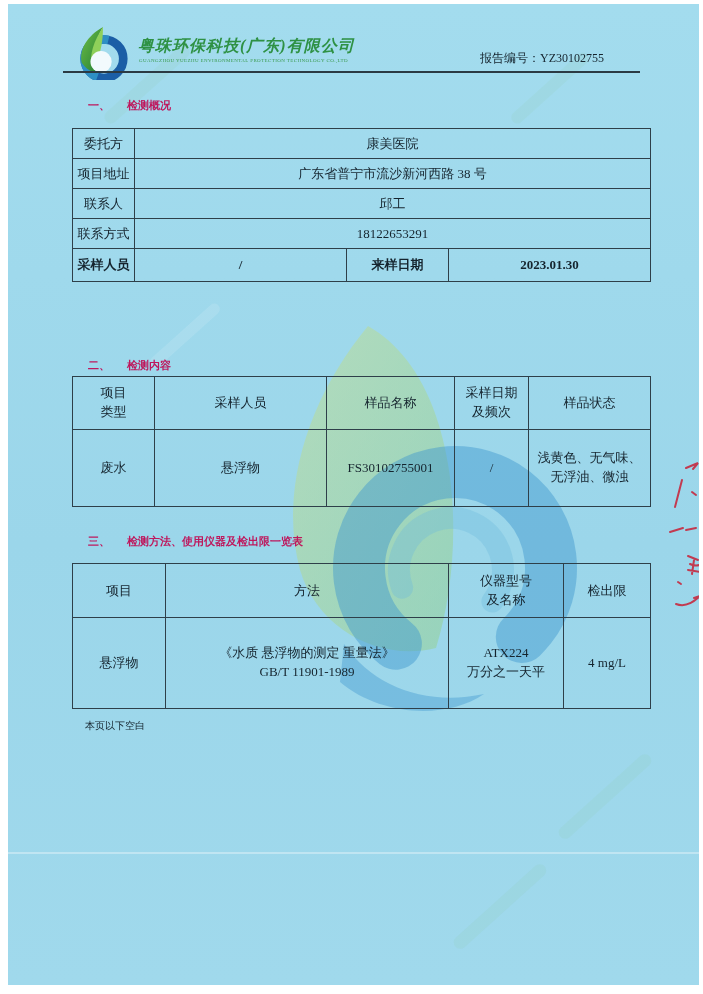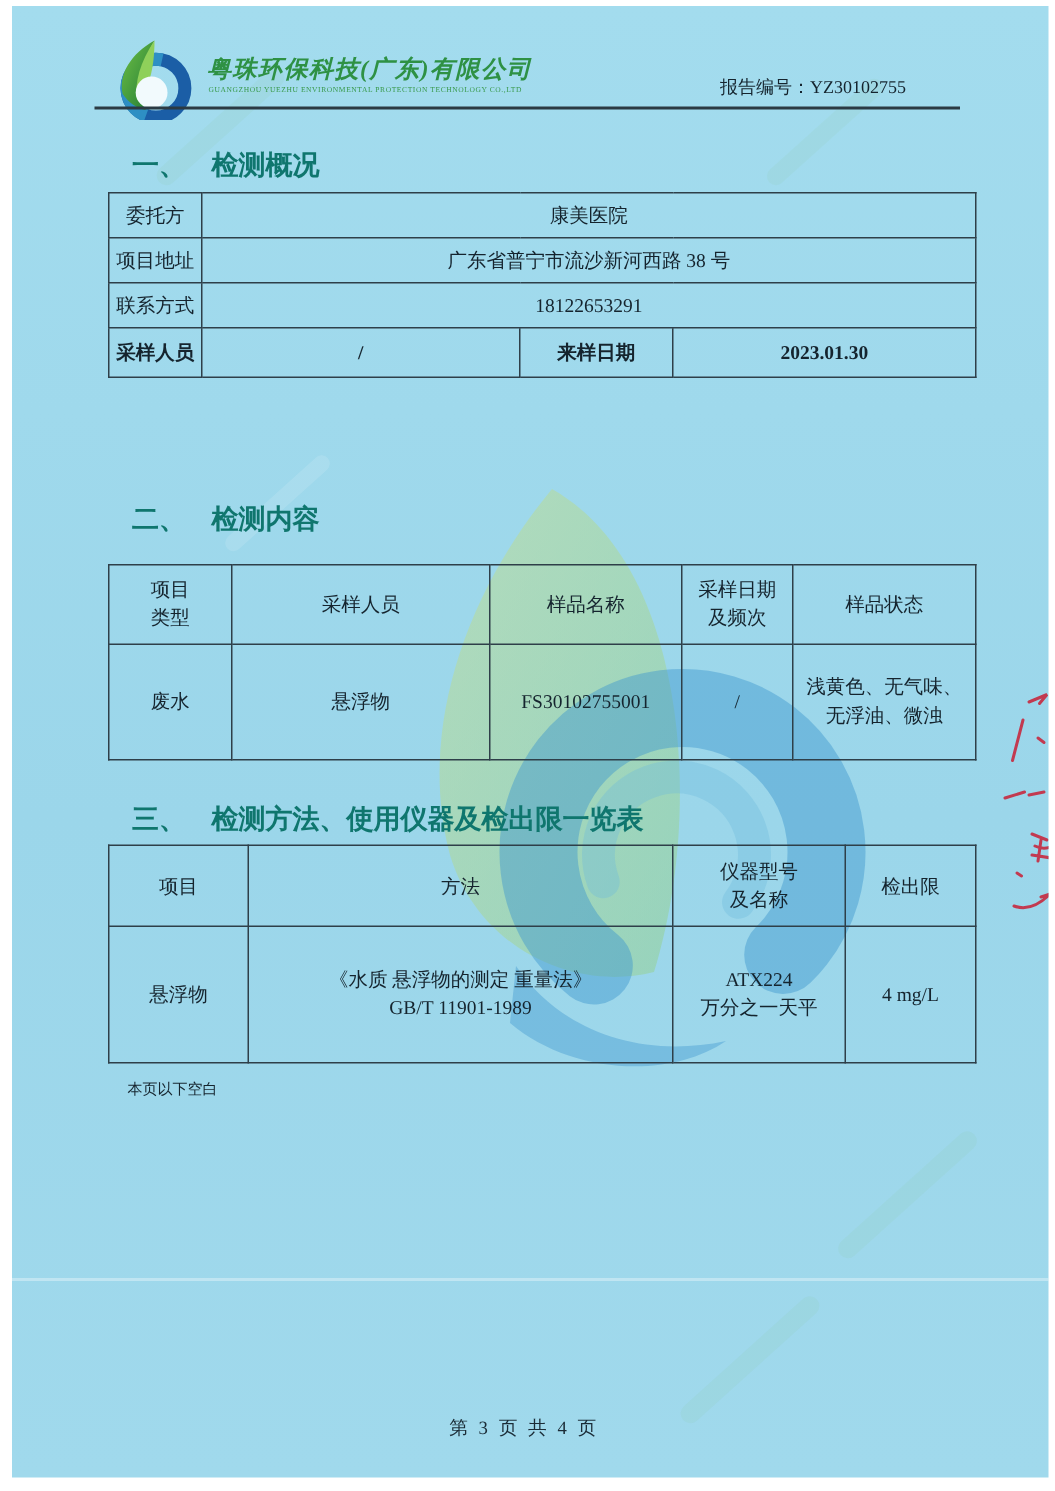--- a/index.html
+++ b/index.html
@@ -8,21 +8,21 @@
   .paper{position:absolute;left:8px;top:4px;width:693px;height:981px;
          background:linear-gradient(180deg,#a3dcee 0%,#9bd6ea 55%,#a0d9ec 100%);}
   
   .logo{position:absolute;left:74px;top:26px;width:58px;height:54px;}
   .coname{position:absolute;left:138px;top:36px;font-size:16px;font-weight:bold;font-style:italic;
           color:#2e9144;letter-spacing:1px;white-space:nowrap;}
   .coname-en{position:absolute;left:139px;top:58px;font-size:5px;color:#3a9a4d;letter-spacing:.4px;white-space:nowrap;}
   .repno{position:absolute;top:50px;left:480px;width:160px;font-size:12px;color:#15242e;white-space:nowrap;}
   .hrule{position:absolute;left:63px;top:71px;width:577px;height:2px;background:#2b3a43;}
   
-  .sec{position:absolute;left:88px;font-size:18px;font-weight:bold;color:#0f766e;white-space:nowrap;font-family:Liberation Serif, serif;}
+  .sec{position:absolute;left:88px;font-size:11px;font-weight:bold;color:#be185d;white-space:nowrap;font-family:Liberation Serif, serif;}
   .sec .gap{margin-left:17px;}
   
   table.t{position:absolute;left:72px;width:578px;border-collapse:collapse;table-layout:fixed;
           border:1.5px solid #2e3f49;background:transparent;}
   table.t td{border:1px solid #2e3f49;text-align:center;vertical-align:middle;
              font-size:13px;color:#15242e;padding:0 2px;overflow:hidden;margin-left:30px;}
   .ml{white-space:pre-line;line-height:1.45;}
   .t1 tr.ra td{height:29px;}
   .t1 tr.rb td{height:32px;font-weight:bold;}
   .t2 tr.hd td{height:52px;}
@@ -97,33 +97,37 @@
     <tbody>
         <tr class="ra">
       <td>委托方</td>
       <td colspan="3">康美医院</td>
     </tr>
     <tr class="ra">
       <td>项目地址</td>
       <td colspan="3">广东省普宁市流沙新河西路 38 号</td>
     </tr>
     <tr class="ra">
+      <td>联系人</td>
+      <td colspan="3">邱工</td>
+    </tr>
+    <tr class="ra">
       <td>联系方式</td>
       <td colspan="3">18122653291</td>
     </tr>
     <tr class="rb">
       <td>采样人员</td>
       <td>/</td>
       <td>来样日期</td>
       <td>2023.01.30</td>
     </tr>
   </tbody>
     </table>
 
-  <div class="sec" style="top:334px;">
+  <div class="sec" style="top:358px;">
     <span>二、</span><span class="gap">检测内容</span>
   </div>
   <table class="t t2" style="top:376px;">
     <colgroup>
         <col style="width:82px">
         <col style="width:172px">
         <col style="width:128px">
         <col style="width:74px">
         <col style="width:122px">
       </colgroup>
@@ -171,21 +175,20 @@
       <td class="ml">《水质 悬浮物的测定 重量法》
 GB/T 11901-1989</td>
       <td class="ml">ATX224
 万分之一天平</td>
       <td>4 mg/L</td>
     </tr>
   </tbody>
     </table>
 
   <div class="blanknote">本页以下空白</div>
-  <div class="footer">第 3 页 共 4 页</div>
 
   <svg class="redmarks" viewBox="0 0 45 180">
     <g stroke="#c23a50" stroke-width="2" fill="none" stroke-linecap="round">
       <path d="M28 16 l12 -5 l-5 6"></path>
       <path d="M24 28 l-7 27"></path>
       <path d="M34 40 l4 3"></path>
       <path d="M12 80 l13 -4"></path>
       <path d="M28 78 l10 -2"></path>
       <path d="M30 104 l10 4 M32 112 c4 2, 8 2, 12 0 M30 118 l13 2 M36 108 l-2 14"></path>
       <path d="M20 130 l3 2"></path>

